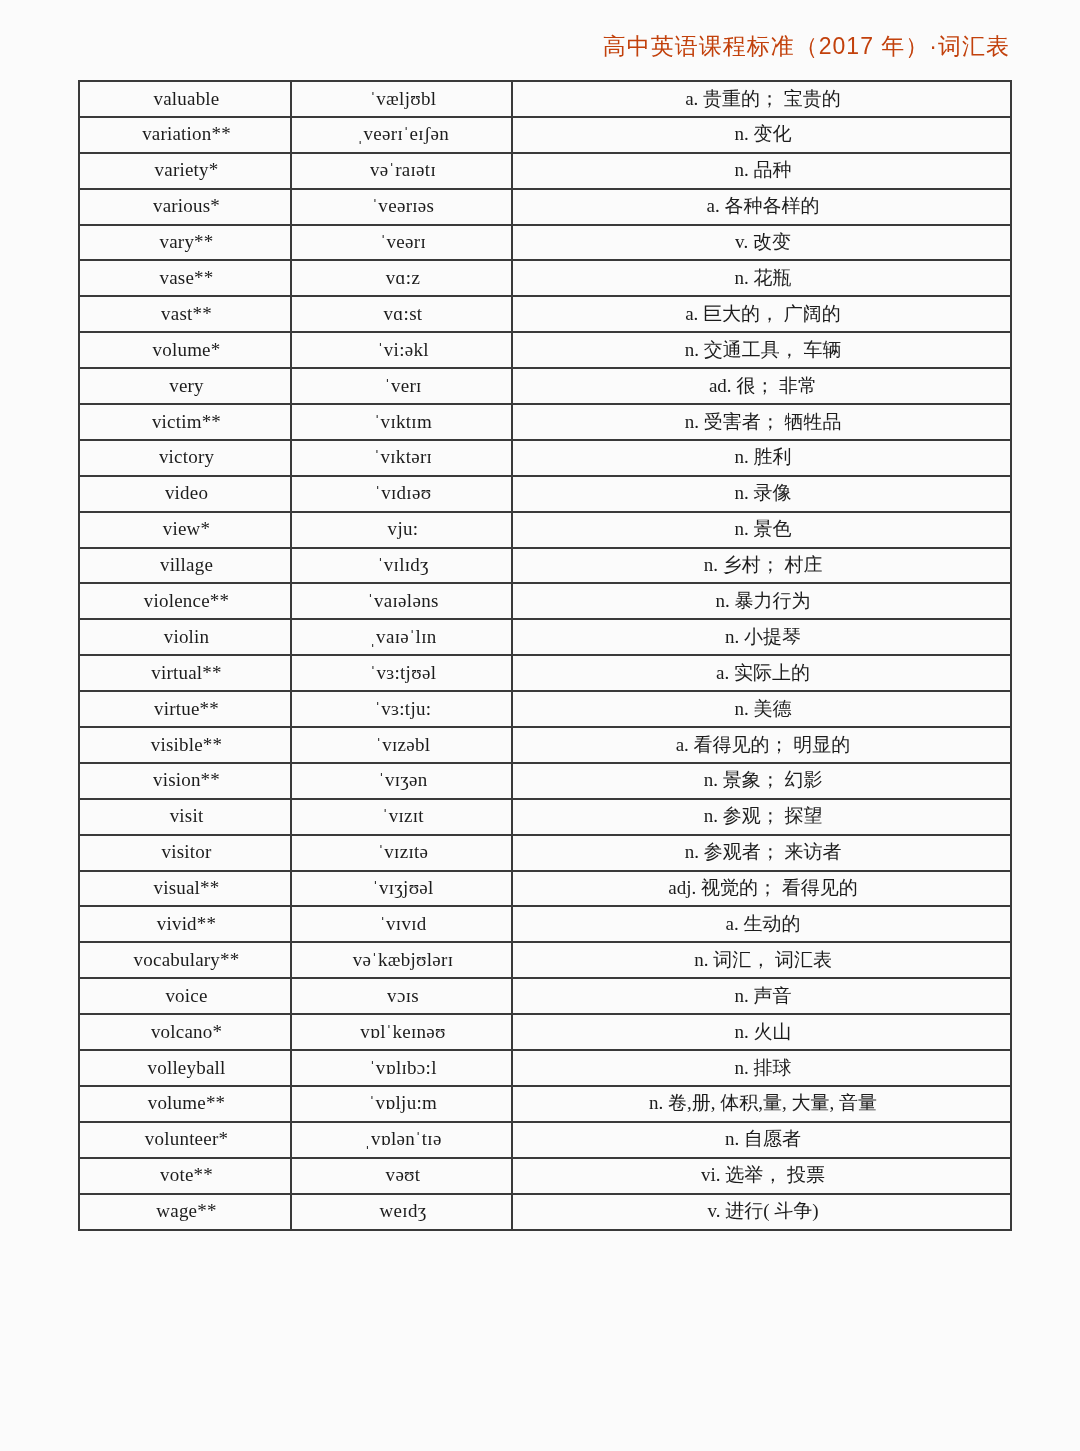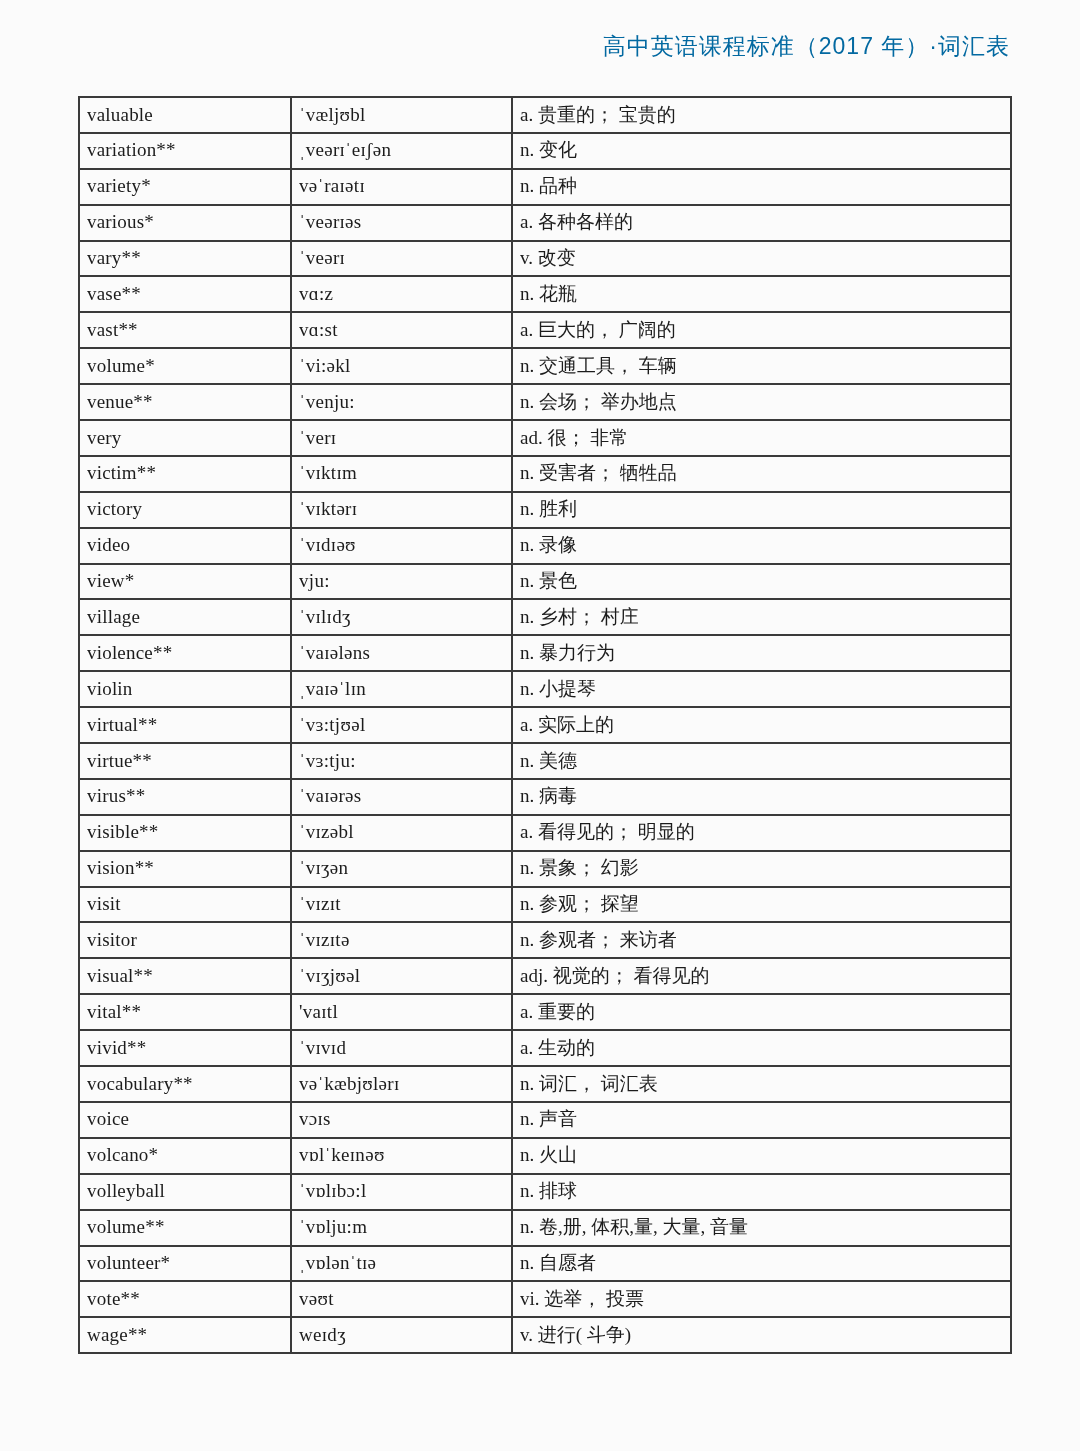--- a/index.html
+++ b/index.html
@@ -19,29 +19,30 @@
     position: absolute;
     top: 31px;
     left: 78px;
     width: 932px;
     text-align: right;
   }
   .page-title {
     font-family: "Liberation Sans", sans-serif;
     font-size: 23px;
     letter-spacing: 1px;
-    color: #0369a1;
+    color: #c2410c;
   }
   table.vocab {
     position: absolute;
     left: 78px;
-    top: 96px;
+    top: 80px;
     width: 932px;
     border-collapse: collapse;
     table-layout: fixed;
+    text-align: center;
   }
   table.vocab col.c-word { width: 212px; }
   table.vocab col.c-ipa  { width: 221px; }
   table.vocab col.c-def  { width: 499px; }
   table.vocab td {
     border: 2px solid #3a3a3a;
     height: 33.9px;
     padding: 0 4px 0 7px;
     font-size: 19px;
     line-height: 1.1;
@@ -101,25 +102,20 @@
         <td class="cell-word">vast**</td>
         <td class="cell-ipa">vɑ:st</td>
         <td class="cell-def">a. 巨大的， 广阔的</td>
       </tr>
       <tr>
         <td class="cell-word">volume*</td>
         <td class="cell-ipa">ˈvi:əkl</td>
         <td class="cell-def">n. 交通工具， 车辆</td>
       </tr>
       <tr>
-        <td class="cell-word">venue**</td>
-        <td class="cell-ipa">ˈvenju:</td>
-        <td class="cell-def">n. 会场； 举办地点</td>
-      </tr>
-      <tr>
         <td class="cell-word">very</td>
         <td class="cell-ipa">ˈverɪ</td>
         <td class="cell-def">ad. 很； 非常</td>
       </tr>
       <tr>
         <td class="cell-word">victim**</td>
         <td class="cell-ipa">ˈvɪktɪm</td>
         <td class="cell-def">n. 受害者； 牺牲品</td>
       </tr>
       <tr>
@@ -156,25 +152,20 @@
         <td class="cell-word">virtual**</td>
         <td class="cell-ipa">ˈvɜ:tjʊəl</td>
         <td class="cell-def">a. 实际上的</td>
       </tr>
       <tr>
         <td class="cell-word">virtue**</td>
         <td class="cell-ipa">ˈvɜ:tju:</td>
         <td class="cell-def">n. 美德</td>
       </tr>
       <tr>
-        <td class="cell-word">virus**</td>
-        <td class="cell-ipa">ˈvaɪərəs</td>
-        <td class="cell-def">n. 病毒</td>
-      </tr>
-      <tr>
         <td class="cell-word">visible**</td>
         <td class="cell-ipa">ˈvɪzəbl</td>
         <td class="cell-def">a. 看得见的； 明显的</td>
       </tr>
       <tr>
         <td class="cell-word">vision**</td>
         <td class="cell-ipa">ˈvɪʒən</td>
         <td class="cell-def">n. 景象； 幻影</td>
       </tr>
       <tr>
@@ -184,25 +175,20 @@
       </tr>
       <tr>
         <td class="cell-word">visitor</td>
         <td class="cell-ipa">ˈvɪzɪtə</td>
         <td class="cell-def">n. 参观者； 来访者</td>
       </tr>
       <tr>
         <td class="cell-word">visual**</td>
         <td class="cell-ipa">ˈvɪʒjʊəl</td>
         <td class="cell-def">adj. 视觉的； 看得见的</td>
-      </tr>
-      <tr>
-        <td class="cell-word">vital**</td>
-        <td class="cell-ipa">'vaɪtl</td>
-        <td class="cell-def">a. 重要的</td>
       </tr>
       <tr>
         <td class="cell-word">vivid**</td>
         <td class="cell-ipa">ˈvɪvɪd</td>
         <td class="cell-def">a. 生动的</td>
       </tr>
       <tr>
         <td class="cell-word">vocabulary**</td>
         <td class="cell-ipa">vəˈkæbjʊlərɪ</td>
         <td class="cell-def">n. 词汇， 词汇表</td>

